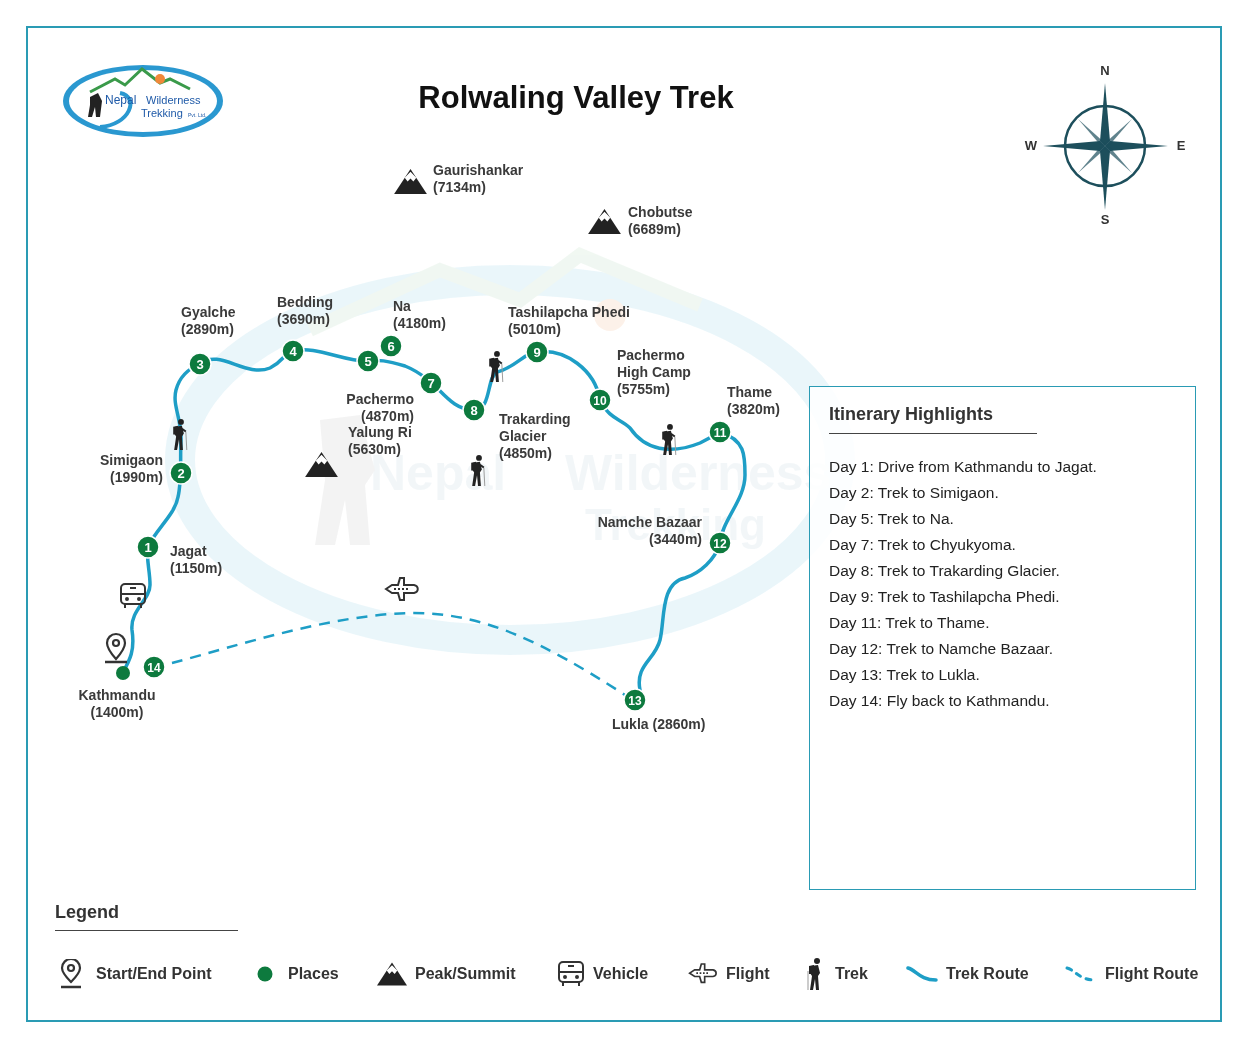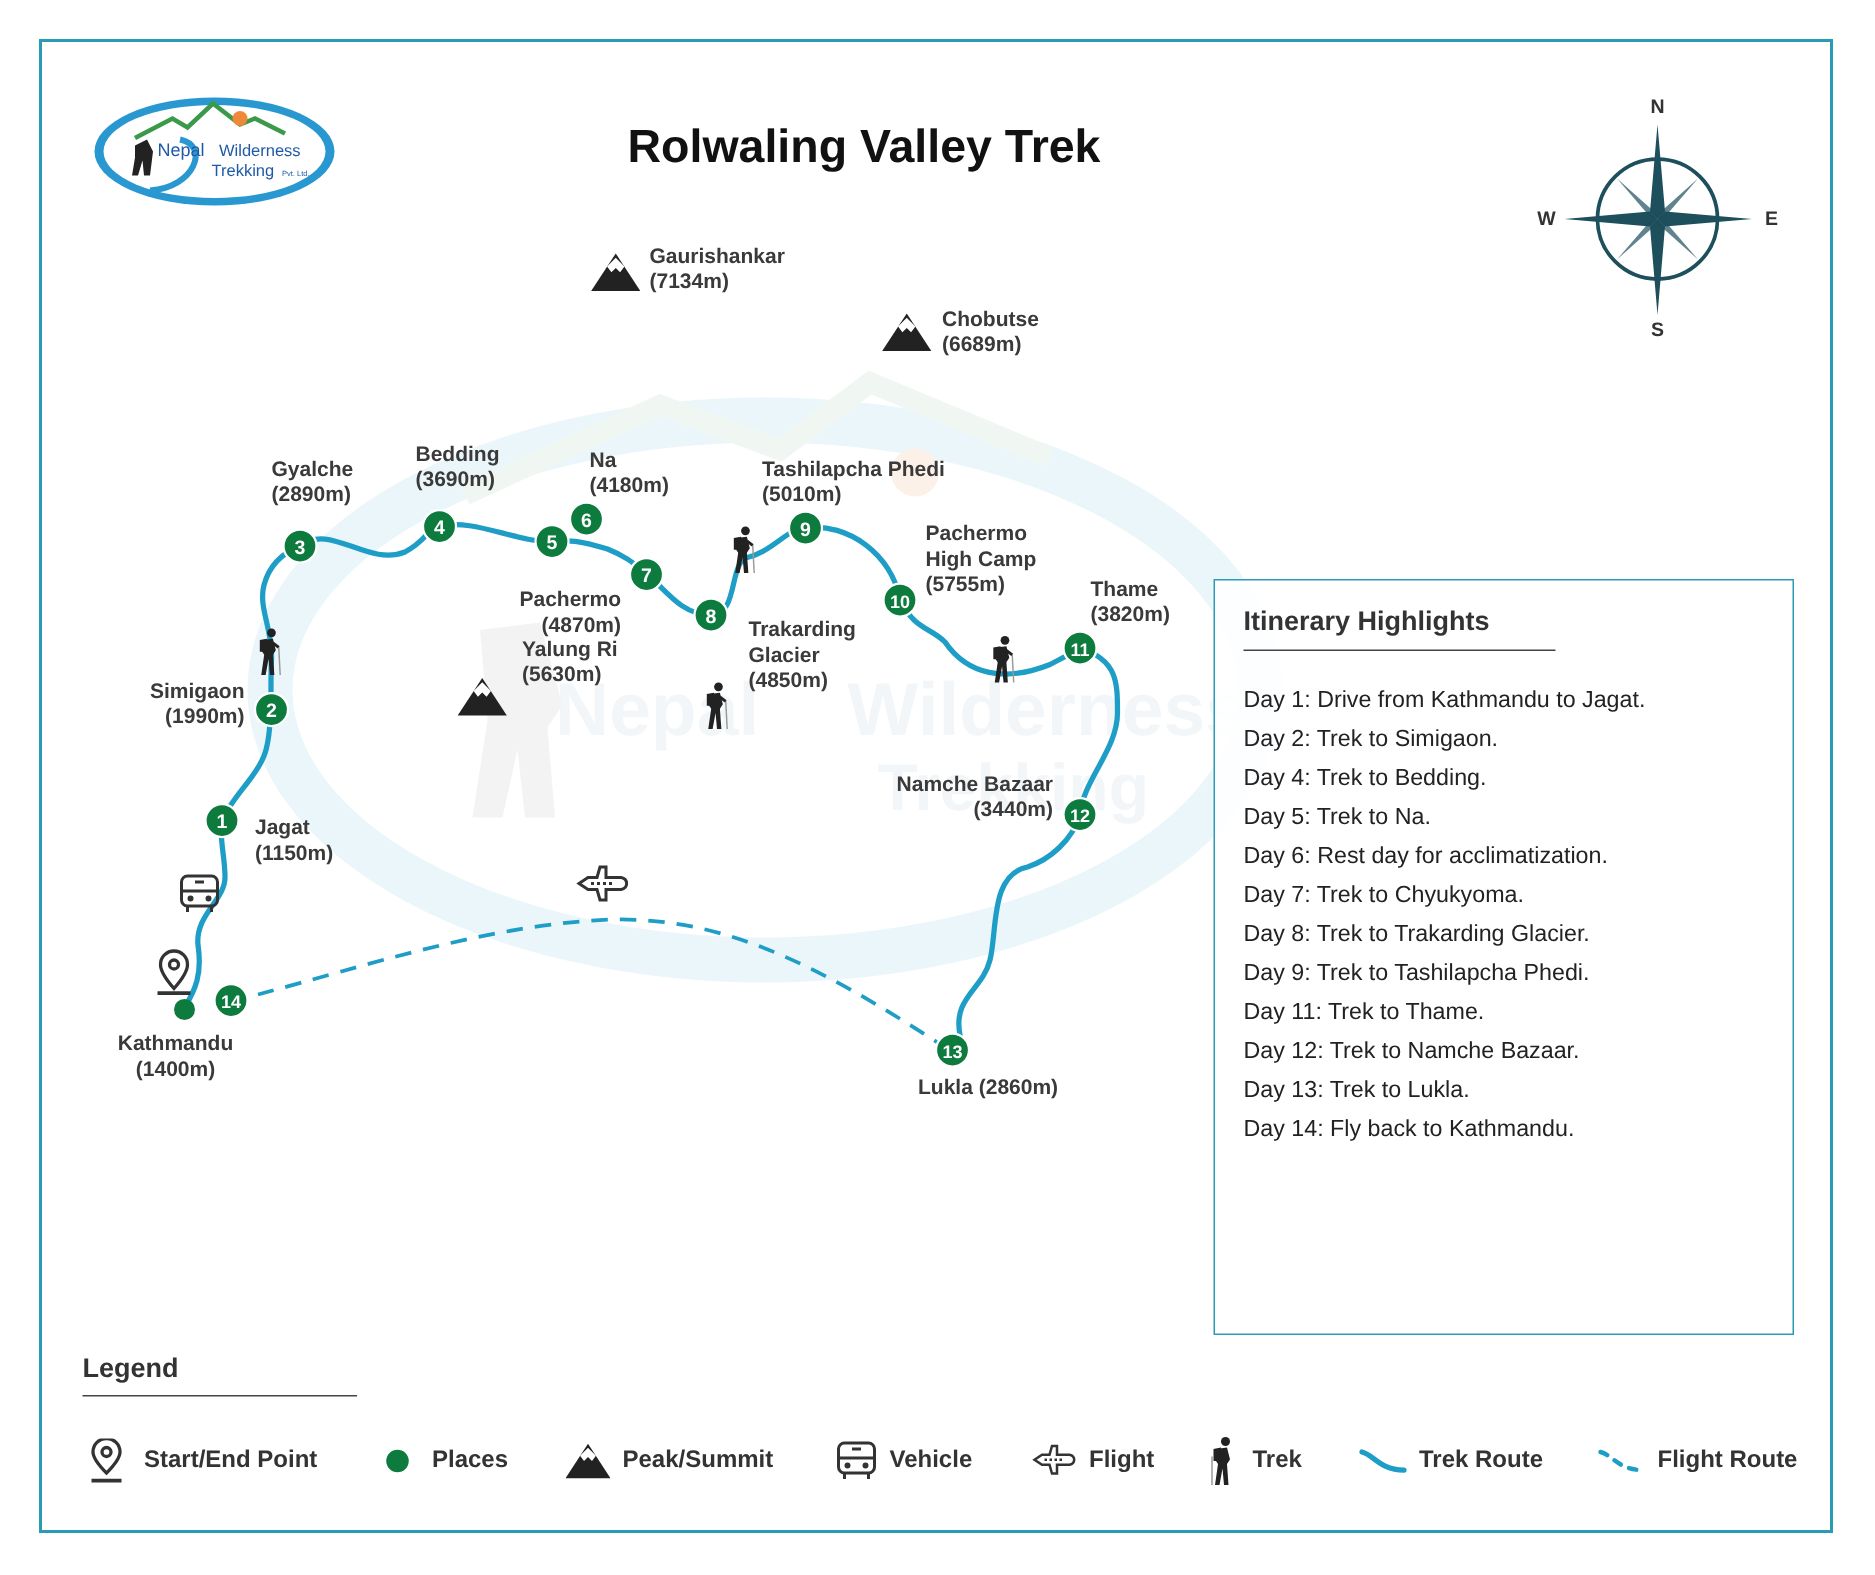--- a/index.html
+++ b/index.html
@@ -218,23 +218,21 @@
 <div class="lbl r" style="left:592px;top:514px;width:110px;"><span>Namche Bazaar</span><br><span>(3440m)</span></div>
 <div class="lbl" style="left:612px;top:716px;"><span>Lukla</span> <span>(2860m)</span></div>
 <div class="lbl c" style="left:72px;top:687px;width:90px;"><span>Kathmandu</span><br><span>(1400m)</span></div>
 
 <div class="panel">
   <h2>Itinerary Highlights</h2>
   <div class="rule"></div>
   <ul>
     <li>Day 1: Drive from Kathmandu to Jagat.</li>
     <li>Day 2: Trek to Simigaon.</li>
-    <li>Day 4: Trek to Bedding.</li>
     <li>Day 5: Trek to Na.</li>
-    <li>Day 6: Rest day for acclimatization.</li>
     <li>Day 7: Trek to Chyukyoma.</li>
     <li>Day 8: Trek to Trakarding Glacier.</li>
     <li>Day 9: Trek to Tashilapcha Phedi.</li>
     <li>Day 11: Trek to Thame.</li>
     <li>Day 12: Trek to Namche Bazaar.</li>
     <li>Day 13: Trek to Lukla.</li>
     <li>Day 14: Fly back to Kathmandu.</li>
   </ul>
 </div>
 

